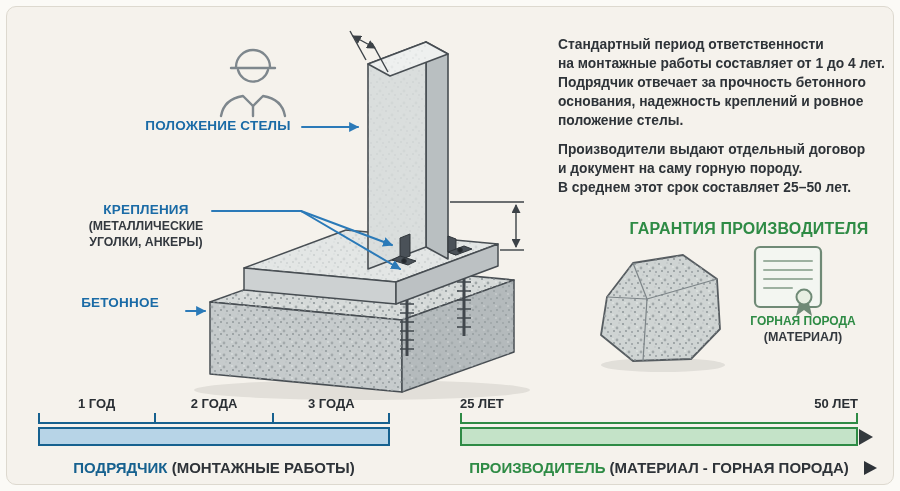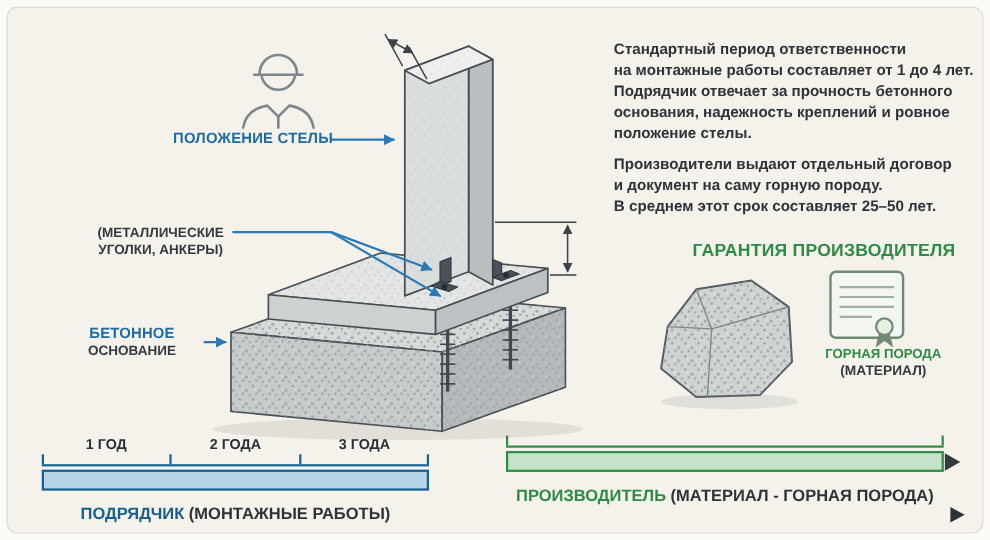--- a/index.html
+++ b/index.html
@@ -136,32 +136,32 @@
 
   <g stroke="#2b7ab8" stroke-width="2" fill="none" stroke-linecap="round">
     <line x1="302" y1="127" x2="358" y2="127" marker-end="url(#ba)"></line>
     <line x1="212" y1="211" x2="301" y2="211"></line>
     <line x1="301" y1="211" x2="392" y2="245" marker-end="url(#ba)"></line>
     <line x1="301" y1="211" x2="400" y2="269" marker-end="url(#ba)"></line>
     <line x1="186" y1="311" x2="205" y2="311" marker-end="url(#ba)"></line>
   </g>
 </svg>
 
-<div class="callout" style="left:144px;top:118px;width:172px;">
+<div class="callout" style="left:132px;top:118px;width:172px;">
   <div class="lbl-title">ПОЛОЖЕНИЕ СТЕЛЫ</div>
 </div>
 
 <div class="callout" style="left:64px;top:202px;width:164px;">
+  <div class="lbl-title">КРЕПЛЕНИЯ</div>
   <div class="lbl-sub">(МЕТАЛЛИЧЕСКИЕ
 УГОЛКИ, АНКЕРЫ)</div>
 </div>
 
 <div class="callout" style="left:58px;top:295px;width:124px;">
   <div class="lbl-title">БЕТОННОЕ</div>
-  <div class="lbl-sub">ОСНОВАНИЕ</div>
 </div>
 
 <div class="abs" style="left:558px;top:36px;width:334px;">
   <div class="info-para">Стандартный период ответственности
 на монтажные работы составляет от 1 до 4 лет.
 Подрядчик отвечает за прочность бетонного
 основания, надежность креплений и ровное
 положение стелы.</div>
   <div class="info-para">Производители выдают отдельный договор
 и документ на саму горную породу.
@@ -221,20 +221,24 @@
     <span class="tick" style="left:calc(66.667% - 1px);"></span>
     <span class="tick" style="right:0;"></span>
   </div>
   <div class="tl-bar"></div>
   <div class="tl-caption">
     <span class="accent">ПОДРЯДЧИК</span><span> (МОНТАЖНЫЕ РАБОТЫ)</span>
   </div>
 </div>
 
 <div class="timeline" style="left:460px;top:396px;width:398px;--c:#2e8b45;--f:#c4e3c8;">
+  <div class="tl-labels ends">
+    <div>25 ЛЕТ</div>
+    <div>50 ЛЕТ</div>
+  </div>
   <div class="tl-scale">
     <span class="tick" style="left:0;"></span>
     <span class="tick" style="right:0;"></span>
   </div>
   <div class="tl-bar">
     <span class="bar-arrow"></span>
   </div>
   <div class="tl-caption">
     <span class="accent">ПРОИЗВОДИТЕЛЬ</span><span> (МАТЕРИАЛ - ГОРНАЯ ПОРОДА)</span>
   </div>

